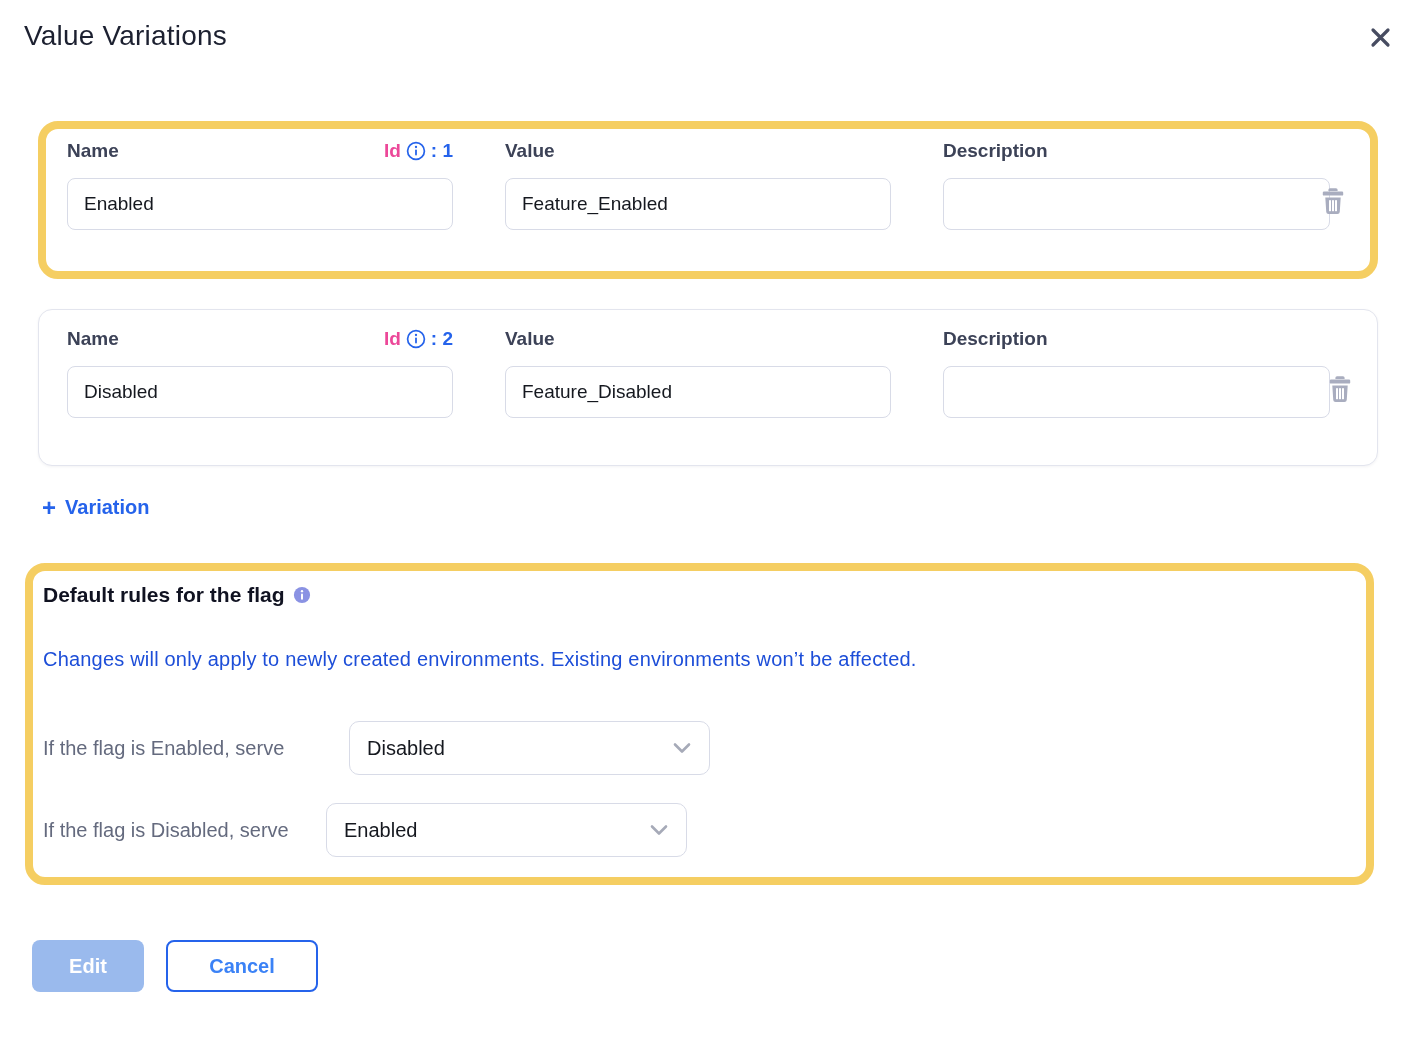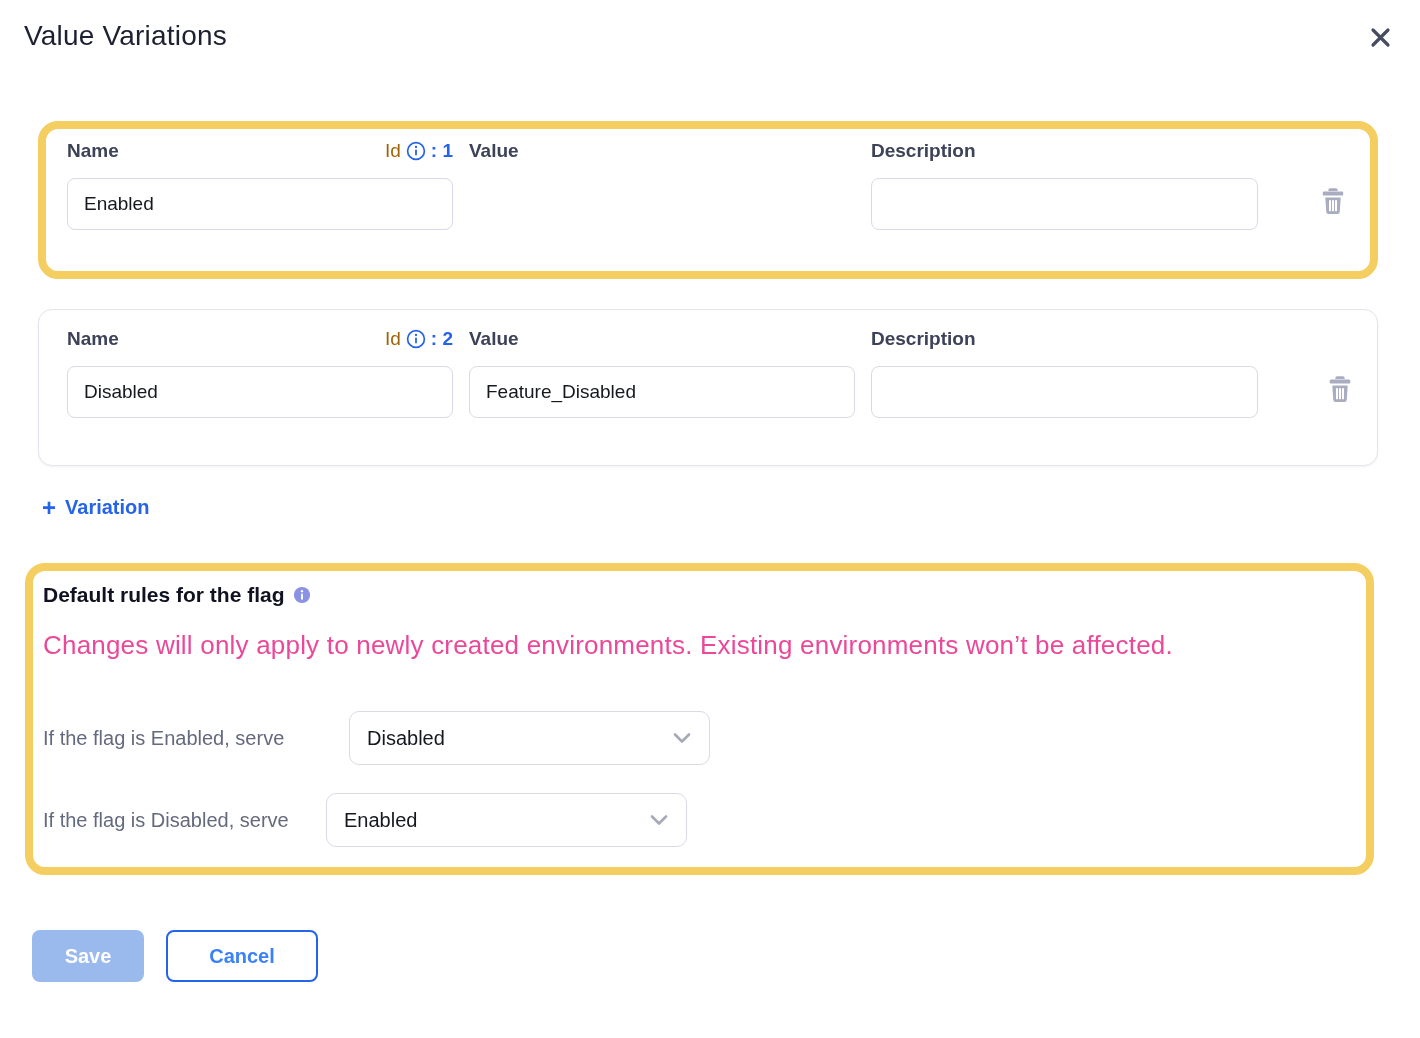--- a/index.html
+++ b/index.html
@@ -11,41 +11,41 @@
   .hdr { display:flex; justify-content:space-between; align-items:flex-start; }
   .title { font-size:28px; font-weight:500; color:#1c2030; letter-spacing:.2px; }
   .close-btn { background:none; border:none; cursor:pointer; padding:4px; margin-right:-2px; line-height:0; }
 
   
   .cards { margin-top:66px; margin-left:14px; }
   .vcard { position:relative; width:1340px; background:#fff; }
   .vcard.highlighted { border:8px solid #F5CE62; border-radius:20px; padding:11px 20px 41px 21px; }
   .vcard.plain { border:1px solid #E3E5EE; border-radius:14px; padding:18px 27px 47px 28px; margin-top:30px;
     box-shadow:0 1px 3px rgba(25,28,50,.05); }
-  .cols { display:grid; grid-template-columns:386px 386px 387px; column-gap:16px; }
+  .cols { display:grid; grid-template-columns:386px 386px 387px; column-gap:52px; }
   .lblrow { display:flex; justify-content:space-between; align-items:center; height:22px; margin-bottom:16px; }
   .flabel { font-size:19px; font-weight:700; color:#3C4257; }
   .id-wrap { display:flex; align-items:center; gap:5px; }
-  .id-lbl { font-size:19px; font-weight:400; color:#a16207; }
+  .id-lbl { font-size:19px; font-weight:700; color:#ec4899; }
   .id-val { font-size:19px; font-weight:600; color:#2563EB; }
   .tinput { width:100%; height:52px; border:1px solid #D8DBE7; border-radius:8px; background:#fff;
     font-size:19px; color:#15181F; padding:0 16px; font-family:inherit; outline:none; }
   .trash-btn { position:absolute; right:22px; top:64px; background:none; border:none; cursor:pointer; line-height:0; padding:2px; }
 
   
   .addvar { margin:30px 0 0 18px; display:flex; align-items:center; gap:9px; background:none; border:none; cursor:pointer; }
   .addvar .plus { color:#2563EB; font-size:24px; font-weight:700; line-height:20px; }
   .addvar .lbl { color:#2563EB; font-size:20px; font-weight:700; }
 
   
   .drules { margin-top:44px; margin-left:1px; width:1349px; border:8px solid #F5CE62; border-radius:20px;
     padding:12px 27px 20px 10px; background:#fff; }
   .dr-head { display:flex; align-items:center; gap:8px; }
   .dr-title { font-size:21px; font-weight:700; color:#101221; }
-  .dr-note { margin-top:23px; font-size:26px; color:#ec4899; letter-spacing:.2px; }
+  .dr-note { margin-top:41px; font-size:20px; color:#1d4ed8; letter-spacing:.2px; }
   .rule-row { display:flex; align-items:center; margin-top:28px; }
   .rule-row.first { margin-top:50px;gap:23px; }
   .rule-lbl { width:283px; font-size:20px; color:#646A7E; line-height:1.6; }
   .select { width:361px; height:54px; border:1px solid #D8DBE7; border-radius:10px; background:#fff;
     display:flex; align-items:center; justify-content:space-between; padding:0 18px 0 17px; cursor:pointer; }
   .select .val { font-size:20px; color:#15181F; }
 
   
   .footer { margin-top:55px; margin-left:8px; display:flex; gap:22px; }
   .btn { height:52px; border-radius:8px; font-size:20px; font-weight:700; cursor:pointer; font-family:inherit; }
@@ -86,20 +86,21 @@
               </span>
               <span class="id-val">: 1</span>
             </span>
           </div>
           <input class="tinput" type="text" value="Enabled" style="">
         </div>
         <div>
           <div class="lblrow">
               <span class="flabel">Value</span>
             </div>
+          <input class="tinput" type="text" value="Feature_Enabled" style="">
         </div>
         <div>
           <div class="lblrow">
               <span class="flabel">Description</span>
             </div>
           <input class="tinput" type="text" value="" style="">
         </div>
       </div>
       <button class="trash-btn" style="top:56px;">
         <span>
@@ -199,17 +200,17 @@
         <span style="line-height:0;">
           <svg width="18" height="12" viewBox="0 0 18 12">
               <path d="M2 2.5 L9 9.5 L16 2.5" stroke="#A6AAB8" stroke-width="2.6" fill="none" stroke-linecap="round" stroke-linejoin="round"></path>
             </svg>
         </span>
       </div>
     </div>
   </div>
 
   <div class="footer">
-    <button class="btn save">Save</button>
+    <button class="btn save">Edit</button>
     <button class="btn cancel">Cancel</button>
   </div>
 
 </div>
 
 </body></html>

